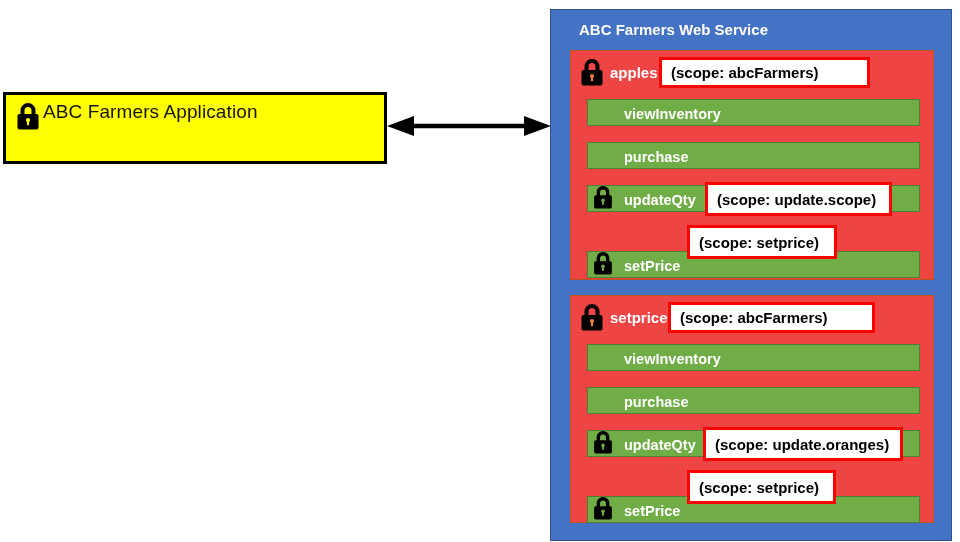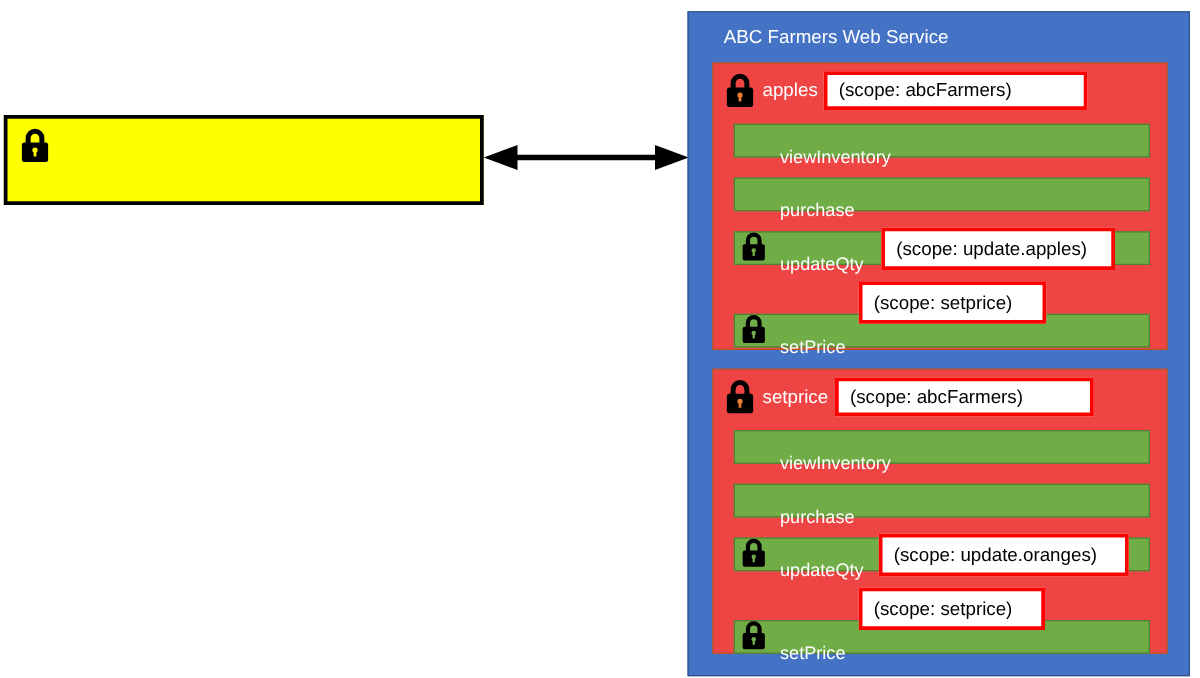--- a/index.html
+++ b/index.html
@@ -28,21 +28,21 @@
     padding-left:9px;font-size:15px;color:#000;white-space:nowrap;z-index:3;
   }
   .app-scope{font-size:19px;padding-left:7px;}
 
   
   .arrow{position:absolute;left:385px;top:111px;width:168px;height:30px;}
 
   
   .service-box{
     position:absolute;left:550px;top:9px;width:402px;height:532px;
-    background:#4472C4;border:1.5px solid #2F528F;box-sizing:border-box;
+    background:#4472C4;border:1.5px solid #2F528F;box-sizing:border-box;font-weight:bold;
   }
   .service-title{
     position:absolute;left:28px;top:11px;font-size:15px;color:#ffffff;
     white-space:nowrap;
   }
 
   
   .resource-box{
     position:absolute;left:19px;width:364px;
     background:#ef4444;border:1.5px solid #B9561C;box-sizing:border-box;
@@ -54,21 +54,21 @@
     font-size:15px;color:#ffffff;white-space:nowrap;
   }
 
   
   .mrow{
     position:absolute;left:16px;width:333px;height:27px;
     background:#70AD47;border:1.5px solid #507E32;box-sizing:border-box;
   }
   .r1{top:48px;} .r2{top:91px;} .r3{top:134px;} .r4{top:177px;margin-top:23px;}
   .mlabel{
-    position:absolute;left:36px;top:16px;height:20px;display:flex;align-items:center;
+    position:absolute;left:36px;top:4px;height:20px;display:flex;align-items:center;
     font-size:14.5px;color:#ffffff;white-space:nowrap;
   }
 
   
   .lock{position:absolute;display:block;}
   .lock .body{fill:#000;}
   .lock .shackle{fill:none;stroke:#000;}
   .kh-yellow .kh{fill:#FFFF00;}
   .kh-orange .kh{fill:#ED7D31;}
   .kh-green  .kh{fill:#70AD47;}
@@ -81,20 +81,21 @@
 
 <div class="stage">
 
   <div class="app-box">
     <svg class="lock lock-app kh-yellow" viewBox="0 0 26 30">
       <path class="shackle" d="M7.5 14 V9.5 a5.5 5.5 0 0 1 11 0 V14" stroke-width="4"></path>
       <rect class="body" x="2.5" y="13" width="21" height="15.5" rx="2"></rect>
       <circle class="kh" cx="13" cy="19" r="2.1"></circle>
       <rect class="kh" x="11.9" y="19" width="2.2" height="5.2"></rect>
     </svg>
+    <div class="app-title">ABC Farmers Application</div>
   </div>
 
   <svg class="arrow" viewBox="0 0 168 30">
     <line x1="20" y1="15" x2="148" y2="15" stroke="#000" stroke-width="4.5"></line>
     <polygon points="2,15 29,5 29,25" fill="#000"></polygon>
     <polygon points="166,15 139,5 139,25" fill="#000"></polygon>
   </svg>
 
   <div class="service-box">
     <div class="service-title">ABC Farmers Web Service</div>
@@ -127,21 +128,21 @@
       <div class="mrow r4">
         <svg class="lock lock-row kh-green" viewBox="0 0 26 30">
           <path class="shackle" d="M7.5 14 V9.5 a5.5 5.5 0 0 1 11 0 V14" stroke-width="4"></path>
           <rect class="body" x="2.5" y="13" width="21" height="15.5" rx="2"></rect>
           <circle class="kh" cx="13" cy="19" r="2.1"></circle>
           <rect class="kh" x="11.9" y="19" width="2.2" height="5.2"></rect>
         </svg>
         <span class="mlabel">setPrice</span>
       </div>
 
-      <div class="scope-box" style="left:134px;top:131px;width:187px;height:34px;">(scope: update.apples)</div>
+      <div class="scope-box" style="left:134px;top:131px;width:187px;height:34px;">(scope: update.scope)</div>
       <div class="scope-box" style="left:116px;top:174px;width:150px;height:34px;">(scope: setprice)</div>
     </div>
 
     <div class="resource-box resource-oranges">
       <svg class="lock lock-hdr kh-orange" viewBox="0 0 26 30">
         <path class="shackle" d="M7.5 14 V9.5 a5.5 5.5 0 0 1 11 0 V14" stroke-width="4"></path>
         <rect class="body" x="2.5" y="13" width="21" height="15.5" rx="2"></rect>
         <circle class="kh" cx="13" cy="19" r="2.1"></circle>
         <rect class="kh" x="11.9" y="19" width="2.2" height="5.2"></rect>
       </svg>

